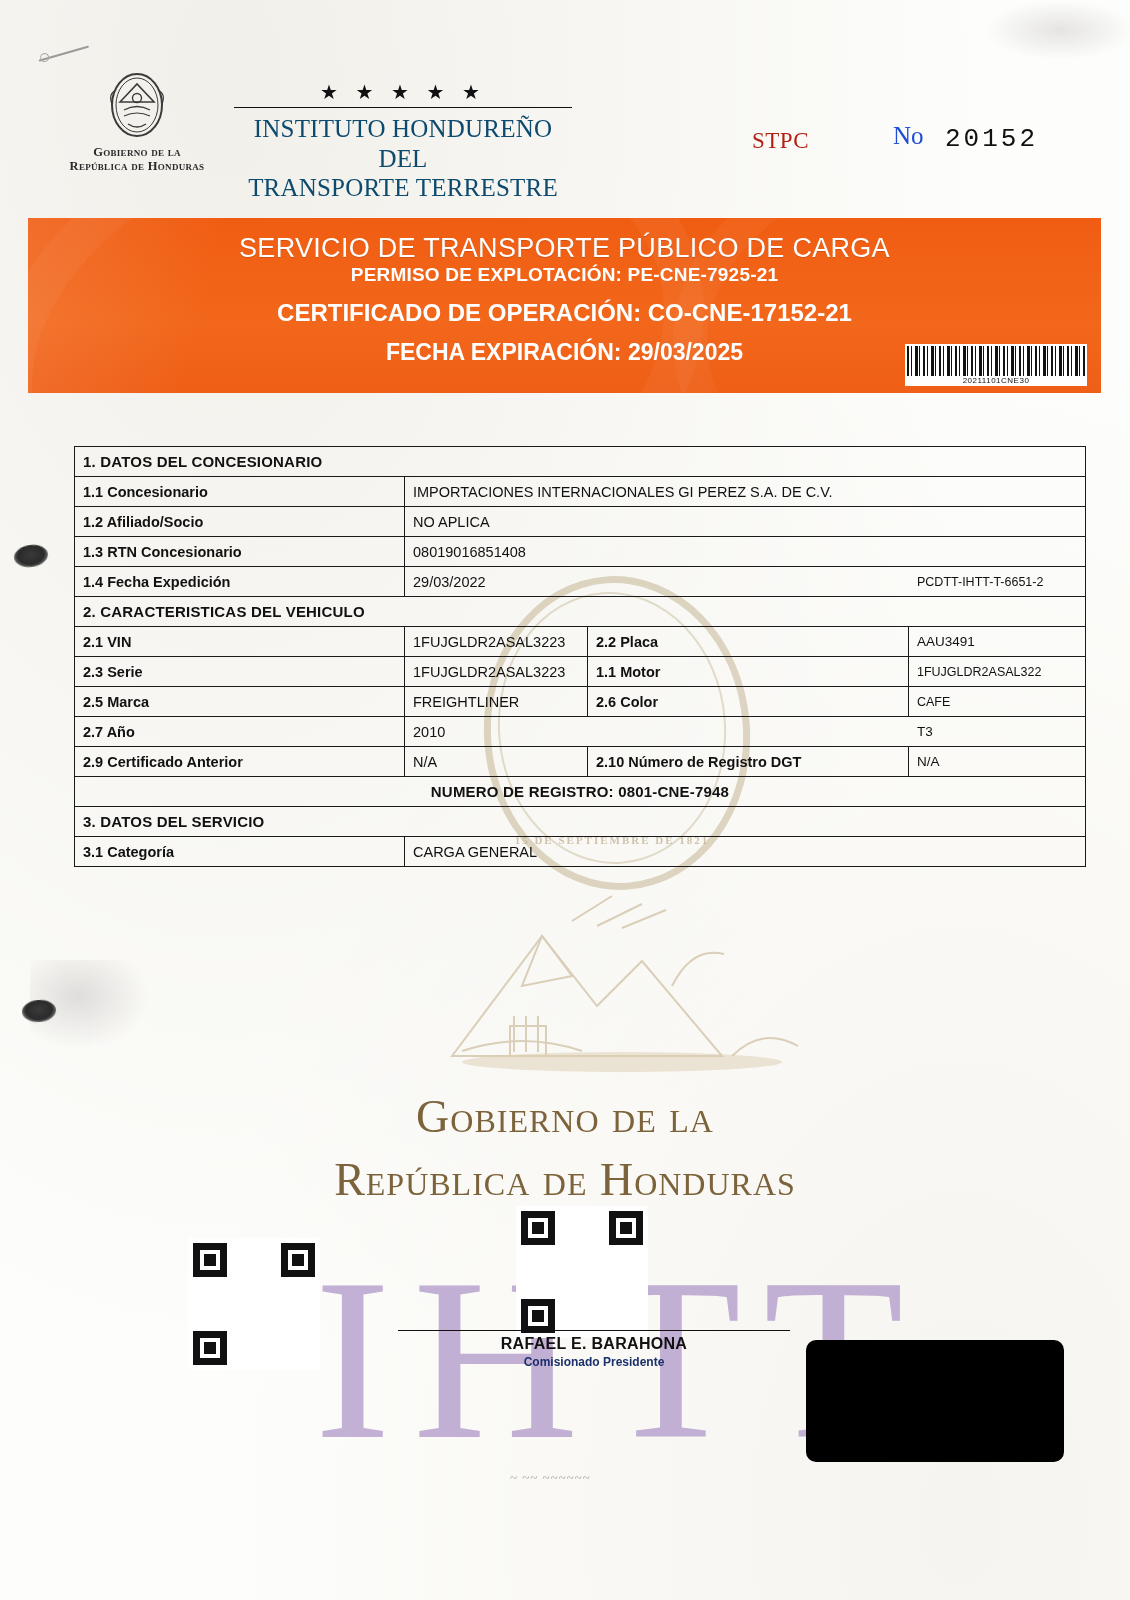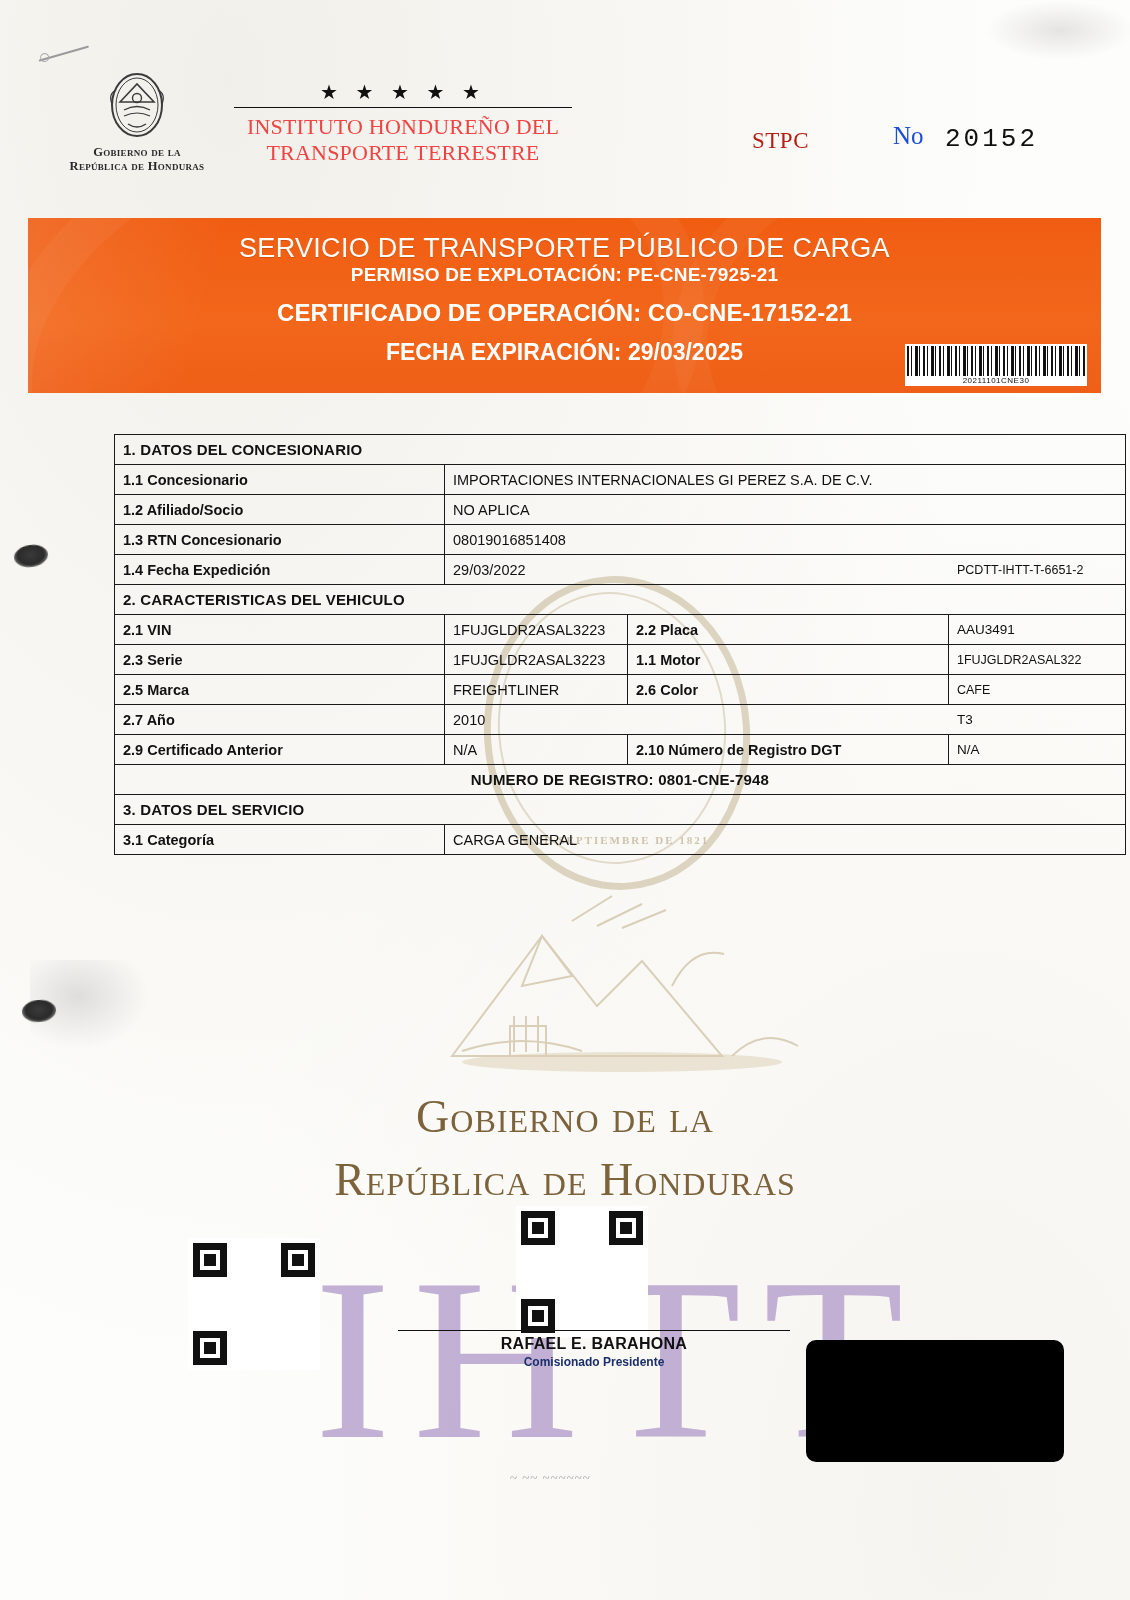--- a/index.html
+++ b/index.html
@@ -120,23 +120,23 @@
     color: #111;
     line-height: 1;
     height: 22px;
   }
   .rule {
     border-top: 1.6px solid #111;
     margin: 3px 6px 6px 6px;
   }
   .inst-name {
     font-family: "Liberation Serif", serif;
-    font-size: 22px;
+    font-size: 25px;
     line-height: 1.18;
-    color: #ef4444;
+    color: #0c4a6e;
     letter-spacing: .2px;
   }
   .stpc {
     position: absolute;
     left: 752px;
     top: 68px;
     font-family: "Liberation Serif", serif;
     font-size: 23px;
     color: #b21f12;
     letter-spacing: .5px;
@@ -286,27 +286,26 @@
     top: 300px;
     width: 400px;
     height: 210px;
     opacity: .85;
   }
 
   
   .table-wrap {
     position: absolute;
     left: 74px;
-    top: 434px;
+    top: 446px;
     width: 1010px;
     border: 1.4px solid #1a1a1a;
     border-bottom: none;
     font-size: 14.5px;
     background: transparent;
-    margin-left: 40px;
   }
   .row {
     display: flex;
     border-bottom: 1.4px solid #1a1a1a;
     min-height: 29px;
     align-items: stretch;
   }
   .cell {
     padding: 5px 8px 4px 8px;
     box-sizing: border-box;

